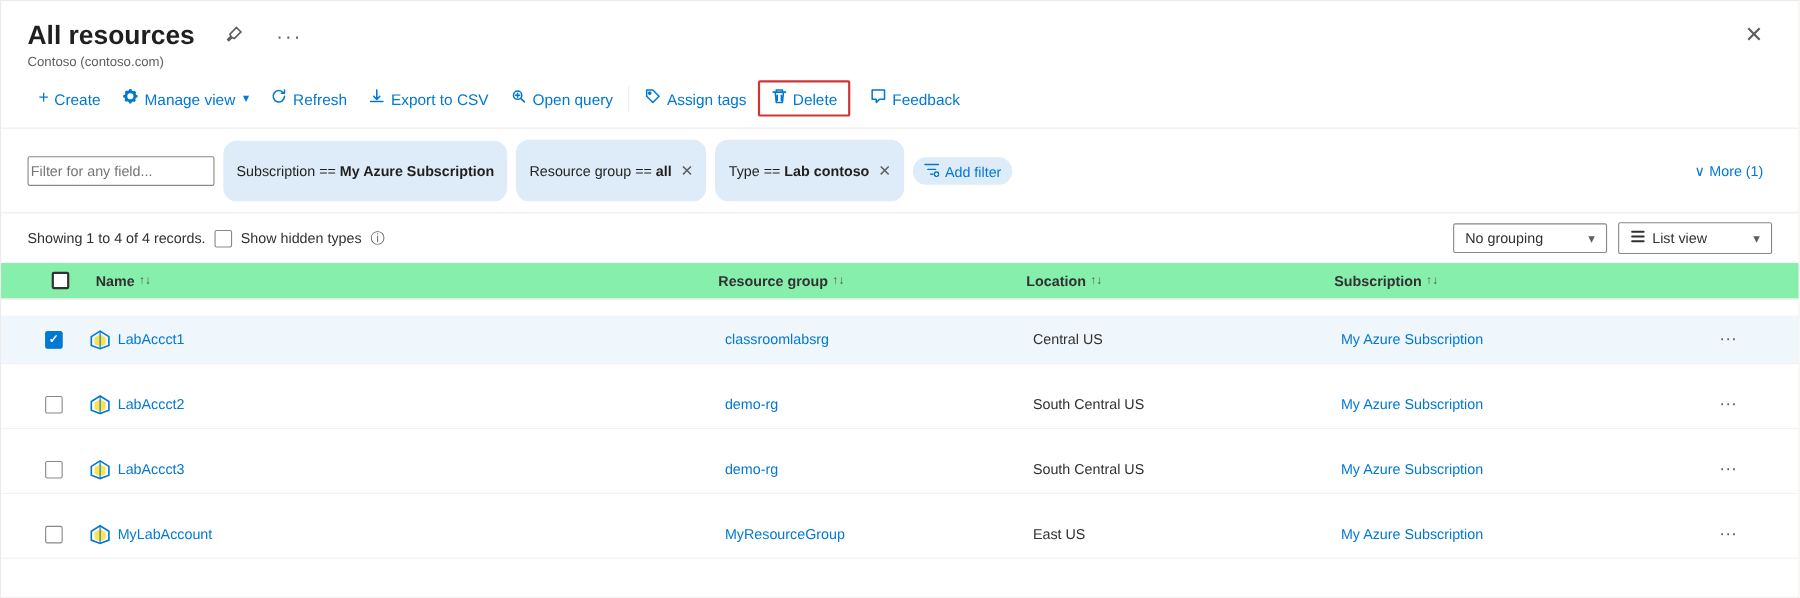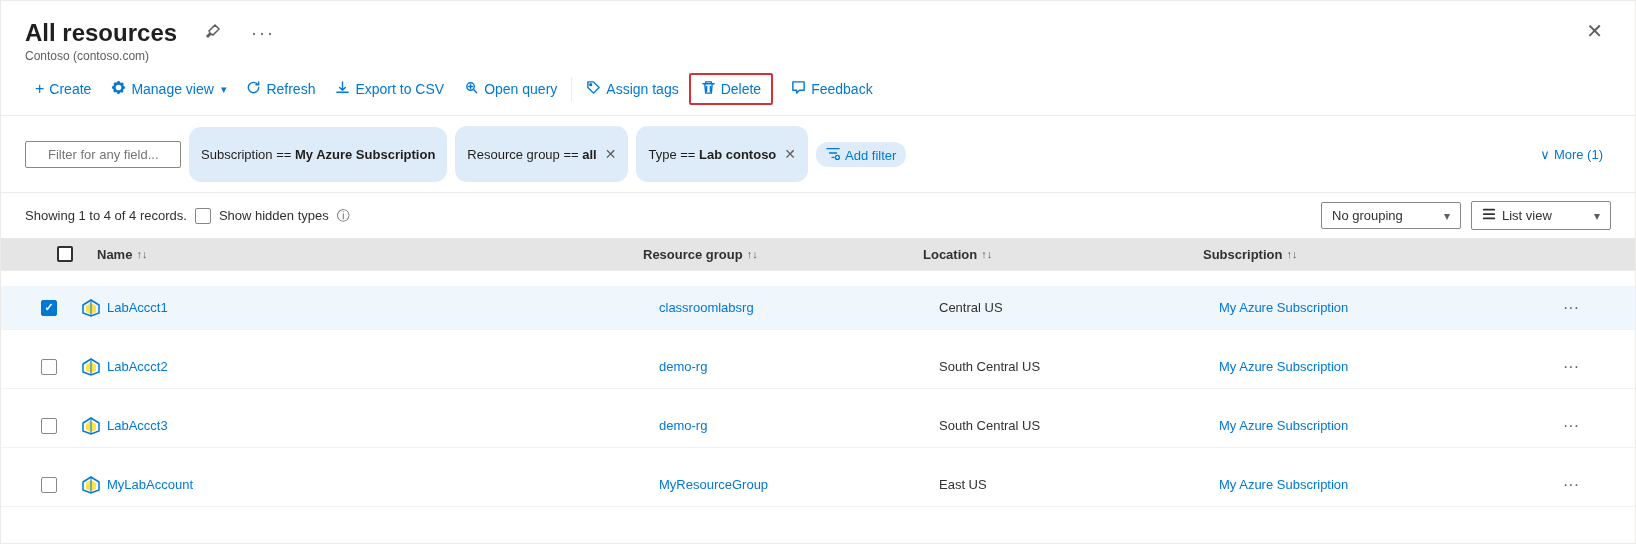--- a/index.html
+++ b/index.html
@@ -106,24 +106,24 @@
       display: flex;
       align-items: center;
       padding: 10px 24px;
       gap: 8px;
       flex-wrap: nowrap;
       border-bottom: 1px solid #edebe9;
     }
     .filter-input {
       border: 1px solid #8a8886;
       border-radius: 2px;
-      padding: 5px 22px;
+      padding: 5px 2px;
       font-size: 13px;
       color: #a19f9d;
-      width: 156px;
+      width: 170px;
       outline: none;
     }
     .filter-chip {
       display: flex;
       align-items: center;
       gap: 4px;
       background: #deecf9;
       border-radius: 12px;
       padding: 20px 12px;
       font-size: 13px;
@@ -204,23 +204,23 @@
       min-width: 140px;
     }
     .grouping-select .chevron, .view-select .chevron {
       margin-left: auto;
       font-size: 12px;
       color: #605e5c;
     }
     .table-header {
       display: grid;
       grid-template-columns: 48px 1fr 280px 280px 340px 60px;
-      padding: 0 40px;
+      padding: 0 30px;
       border-bottom: 1px solid #edebe9;
-      background: #e5e5e5;
+      background: #86efac;
     }
     .th {
       padding: 8px 8px;
       font-size: 13px;
       font-weight: 600;
       color: #323130;
       display: flex;
       align-items: center;
       gap: 4px;
       white-space: nowrap;

